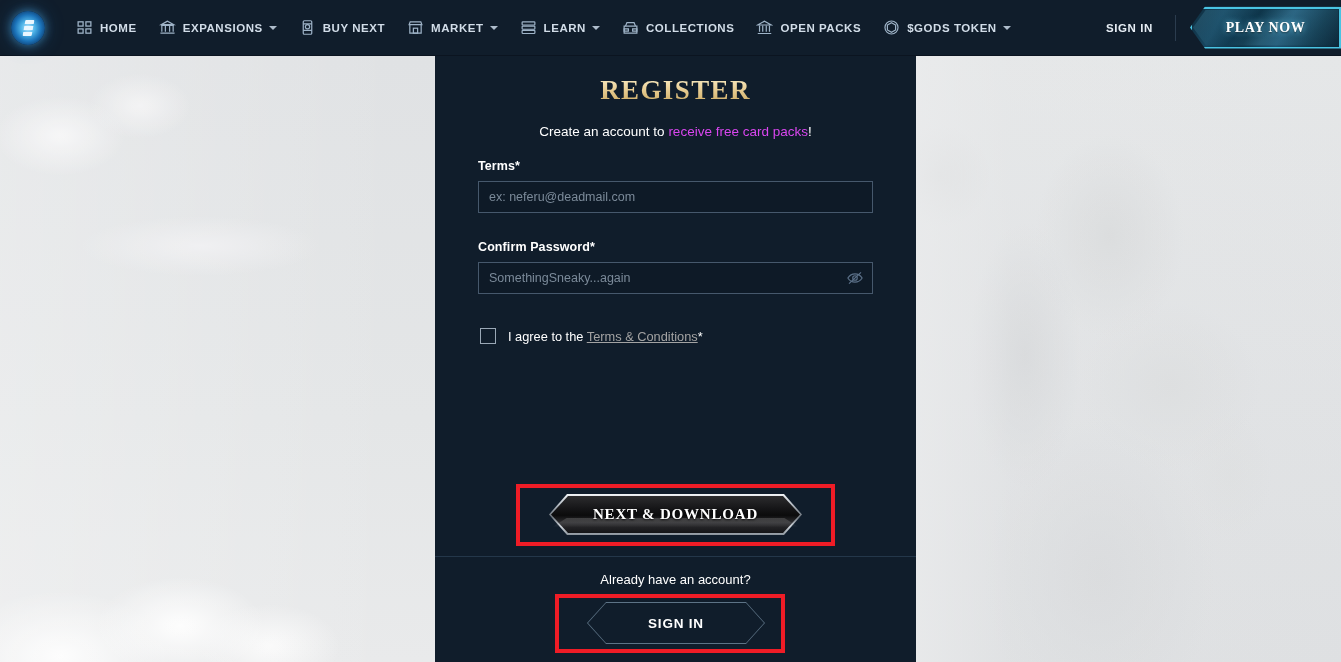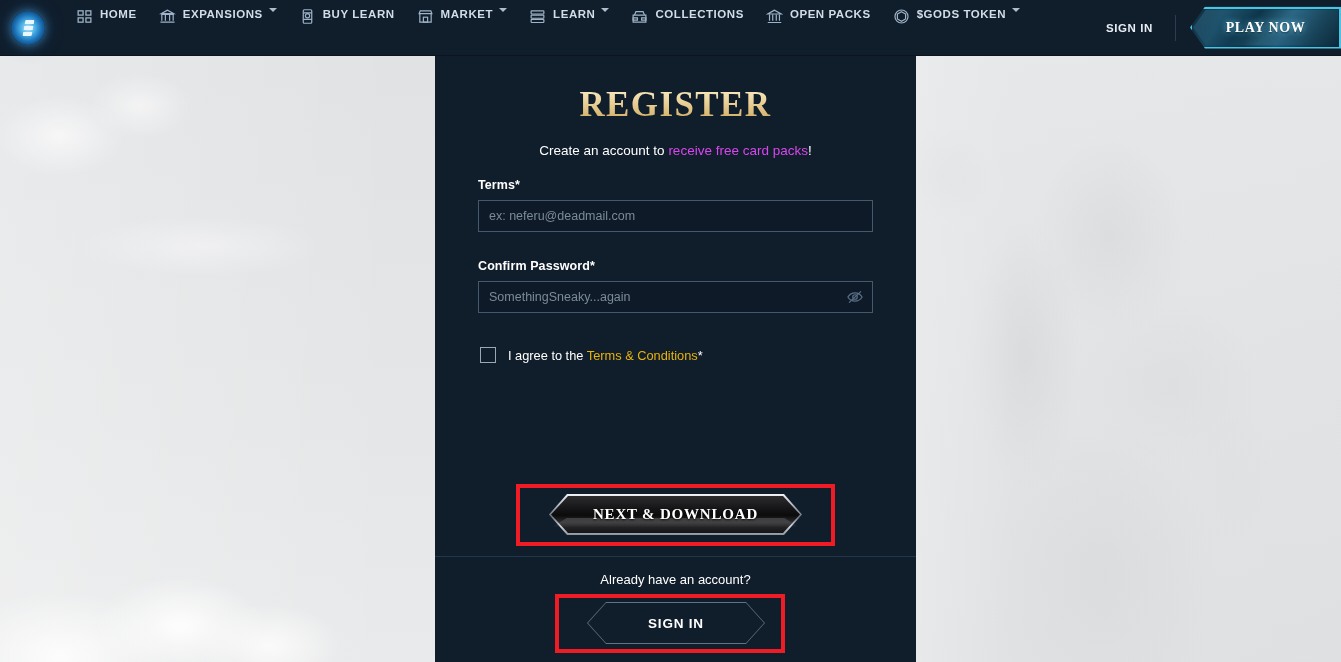--- a/index.html
+++ b/index.html
@@ -86,21 +86,21 @@
     content: "";
     position: absolute;
     top: 9px; left: 13px;
     width: 9px; height: 16px;
     background:
       linear-gradient(180deg, #eaf7ff 0 22%, transparent 22% 40%, #eaf7ff 40% 62%, transparent 62% 78%, #eaf7ff 78% 100%);
     transform: skewX(-10deg);
     border-radius: 1px;
   }
   .nav-item {
-    display: flex; 
+    display: flex; align-items: center;
     height: 40px;
     padding: 0 11px;
     color: #d2dde8;
     font-size: 11.5px;
     font-weight: bold;
     letter-spacing: 0.55px;
     cursor: pointer;
     white-space: nowrap;
   }
   .nav-ico {
@@ -168,24 +168,24 @@
     width: 481px; height: 606px;
     background: #101d2b;
     z-index: 20;
     box-shadow: 0 0 0 1px rgba(255,255,255,0.03);
   }
   #panel-inner {
     padding: 0 43px;
   }
   #register-title {
     text-align: center;
-    margin-top: 29px;
+    margin-top: 19px;
     font-family: "Liberation Serif", serif;
     font-weight: bold;
-    font-size: 35px;
+    font-size: 27px;
     letter-spacing: 1.4px;
     background: linear-gradient(180deg, #fdf2cf 0%, #e9cf96 45%, #c9a457 100%);
     -webkit-background-clip: text;
     background-clip: text;
     color: transparent;
     -webkit-text-fill-color: transparent;
   }
   #subtitle {
     text-align: center;
     margin-top: 18px;
@@ -253,22 +253,23 @@
     background: transparent;
     flex: 0 0 auto;
     margin-right: 12px;
     cursor: pointer;
   }
   #terms-text {
     font-size: 12.8px;
     color: #ffffff;
   }
   #terms-text .tc {
-    cursor: pointer;
-    color: #eab308;
+    text-decoration: underline;
+    cursor: pointer;
+    color: #a3a3a3;
   }
 
   
   .annot {
     position: absolute;
     border: 4px solid #ef1c26;
     z-index: 35;
     pointer-events: none;
   }
 
@@ -387,21 +388,21 @@
     </div>
 
     <div class="nav-item">
       <span class="nav-ico">
         <svg viewBox="0 0 24 24" fill="none" stroke="currentColor" stroke-width="1.7">
           <rect x="6" y="2.5" width="12" height="19" rx="1.5"></rect>
           <circle cx="12" cy="11" r="3"></circle>
             <path d="M6 7h12M6 16h12"></path>
         </svg>
       </span>
-      <span>BUY LEARN</span>
+      <span>BUY NEXT</span>
     </div>
 
     <div class="nav-item">
       <span class="nav-ico">
         <svg viewBox="0 0 24 24" fill="none" stroke="currentColor" stroke-width="1.7">
           <path d="M3 8h18l-1.5-4h-15z"></path>
             <path d="M4 8v12h16V8"></path>
             <rect x="9" y="13" width="6" height="7"></rect>
         </svg>
       </span>

